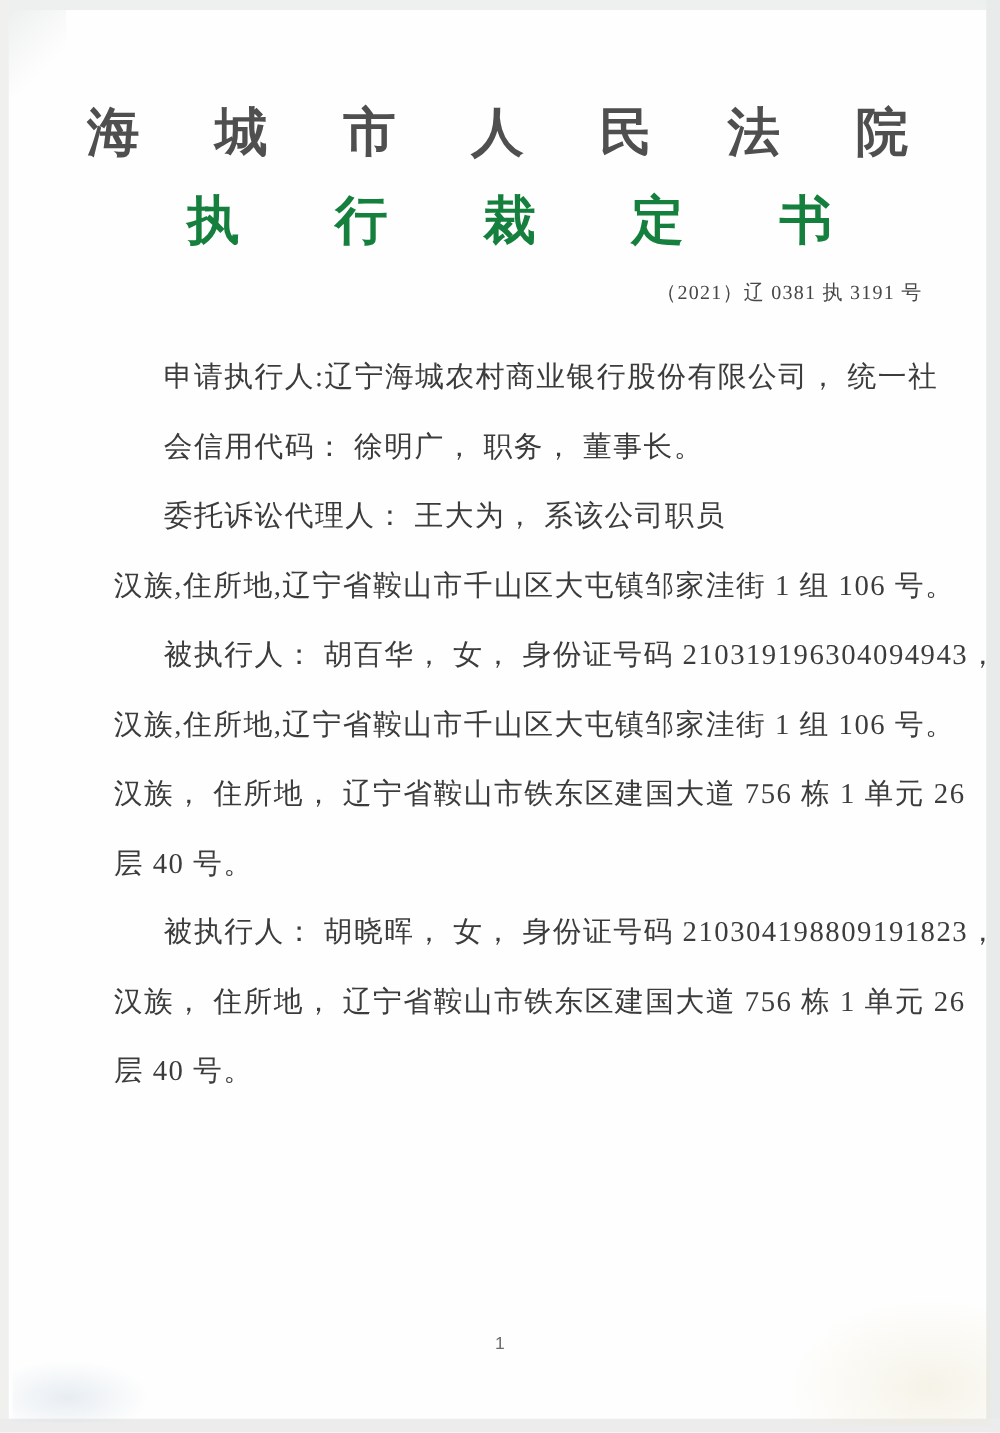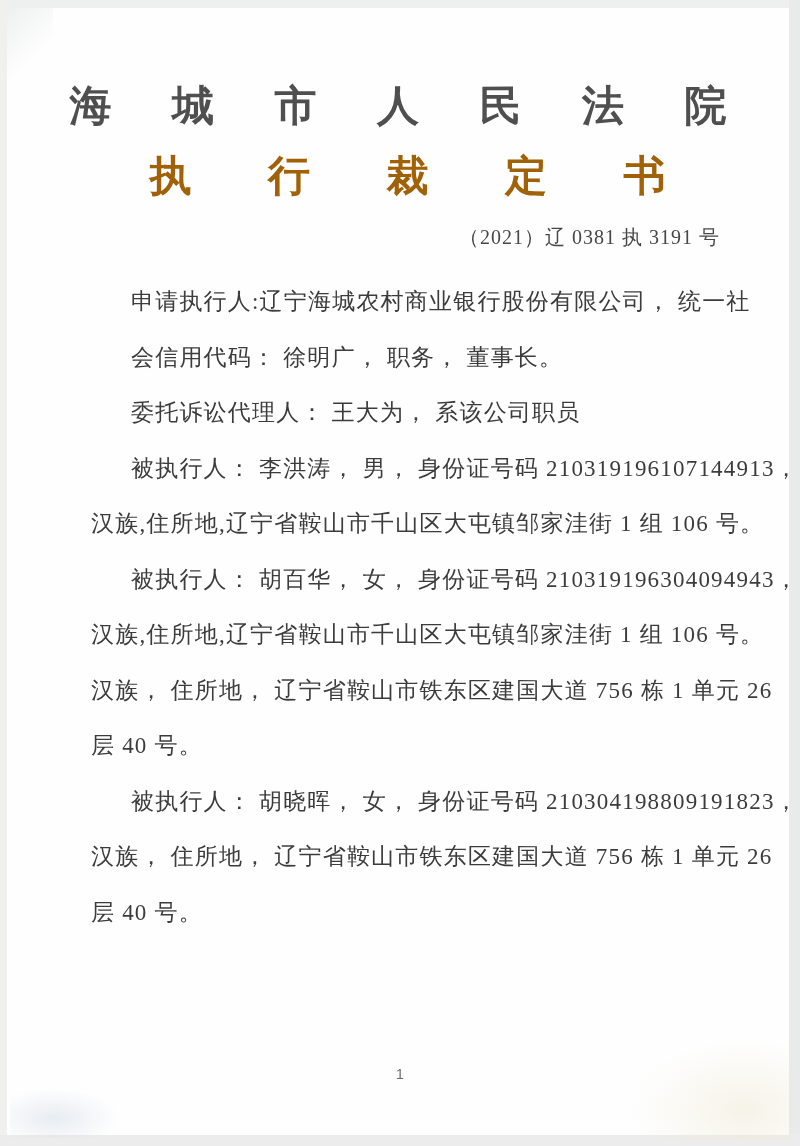--- a/index.html
+++ b/index.html
@@ -43,31 +43,31 @@
     letter-spacing: 25px;
     padding-left: 21px; 
     white-space: nowrap;
   }
   .doc-type {
     position: absolute;
     top: 148px; left: 0; width: 800px;
     text-align: center;
     font-size: 42px;
     font-weight: bold;
-    color: #a16207;
+    color: #15803d;
     letter-spacing: 33px;
     padding-left: 48px;
     white-space: nowrap;
   }
   .case-number {
     position: absolute;
     top: 224px; left: 0; width: 800px;
     text-align: right;
-    padding-right: 80px;
-    font-size: 20px;
+    padding-right: 62px;
+    font-size: 16px;
     color: #474747;
     letter-spacing: 1px;
     white-space: nowrap;
   }
   .doc-body {
     position: absolute;
     top: 274px;
     left: 64px;
     width: 676px;
     font-size: 23px;
@@ -103,21 +103,20 @@
   <div class="smudge-br"></div>
 
   <div class="court-name">海 城 市 人 民 法 院</div>
   <div class="doc-type">执 行 裁 定 书</div>
   <div class="case-number">（2021）辽 0381 执 3191 号</div>
 
   <div class="doc-body">
       <div class="line indent">申请执行人:辽宁海城农村商业银行股份有限公司， 统一社</div>
       <div class="line indent">会信用代码： 徐明广， 职务， 董事长。</div>
       <div class="line indent">委托诉讼代理人： 王大为， 系该公司职员</div>
-      <div class="line indent">被执行人： 李洪涛， 男， 身份证号码 210319196107144913，</div>
       <div class="line">汉族,住所地,辽宁省鞍山市千山区大屯镇邹家洼街 1 组 106 号。</div>
       <div class="line indent">被执行人： 胡百华， 女， 身份证号码 210319196304094943，</div>
       <div class="line">汉族,住所地,辽宁省鞍山市千山区大屯镇邹家洼街 1 组 106 号。</div>
       <div class="line">汉族， 住所地， 辽宁省鞍山市铁东区建国大道 756 栋 1 单元 26</div>
       <div class="line">层 40 号。</div>
       <div class="line indent">被执行人： 胡晓晖， 女， 身份证号码 210304198809191823，</div>
       <div class="line">汉族， 住所地， 辽宁省鞍山市铁东区建国大道 756 栋 1 单元 26</div>
       <div class="line">层 40 号。</div>
     </div>
 

